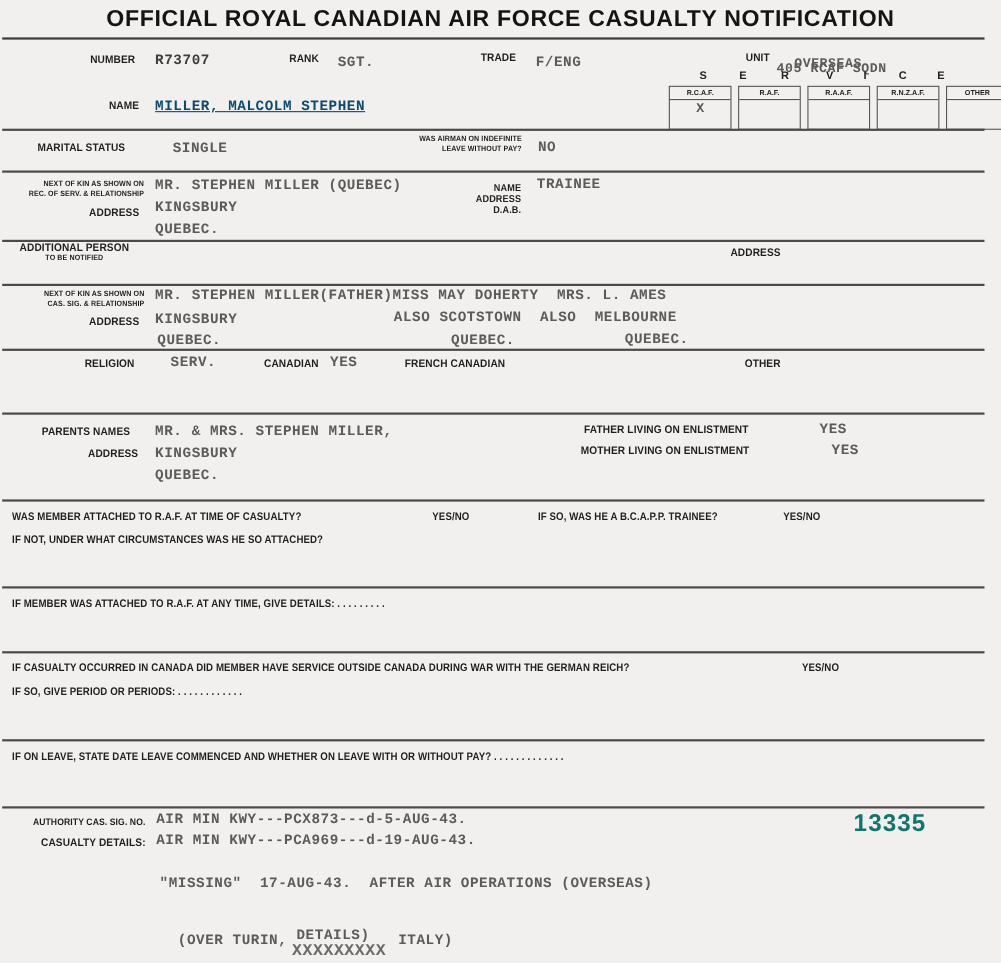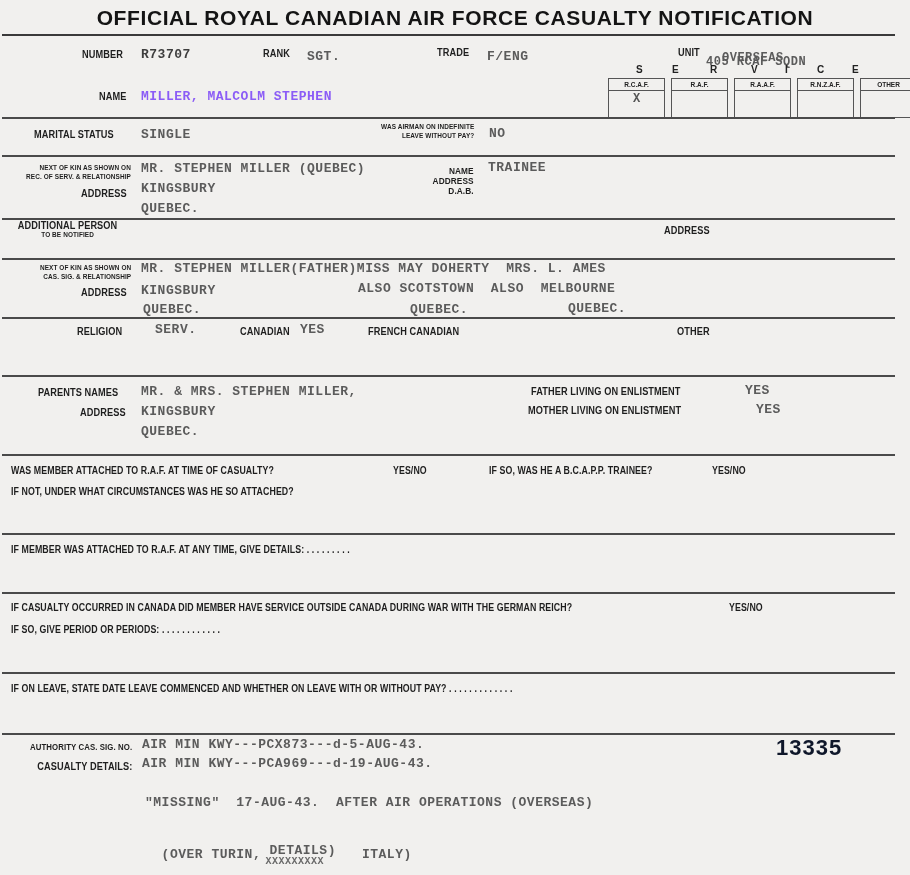--- a/index.html
+++ b/index.html
@@ -30,21 +30,21 @@
     font-size:13px; color:#5b5b5b; letter-spacing:0.5px;
   }
   .tw.dark { color:#3e3e3e; }
   .svc-letter { font-weight:bold; font-size:10px; color:#222; }
   .box-table { position:absolute; left:608px; top:78px; display:flex; gap:6px; }
   .svc-box { border:1px solid #555; width:55px; height:38px; background:transparent; position:relative; }
   .svc-box .hdr { border-bottom:1px solid #555; font-size:6.5px; font-weight:bold; text-align:center; height:11px; line-height:11px; color:#222; }
   .svc-box .val { text-align:center; font-family:"Liberation Mono", monospace; font-weight:bold; font-size:12px; color:#555; line-height:16px; }
   .stamp {
     font-family:"Liberation Sans", sans-serif; font-weight:bold;
-    font-size:22px; color:#0f172a; letter-spacing:1px;
+    font-size:22px; color:#0f766e; letter-spacing:1px;
   }
   .xed { position:relative; }
 </style>
 </head>
 <body>
 
 <div class="abs title">OFFICIAL ROYAL CANADIAN AIR FORCE CASUALTY NOTIFICATION</div>
 <div class="rule" style="top:34px;"></div>
 
 <div class="abs lbl" style="left:82px; top:49px;">NUMBER</div>
@@ -83,26 +83,26 @@
     <div class="hdr">R.N.Z.A.F.</div>
     <div class="val"></div>
   </div>
   <div class="svc-box">
     <div class="hdr">OTHER</div>
     <div class="val"></div>
   </div>
 </div>
 
 <div class="abs lbl" style="left:99px; top:91px;">NAME</div>
-<div class="abs tw" style="left:141px; top:89px; color:#8b5cf6;">MILLER, MALCOLM STEPHEN</div>
+<div class="abs tw" style="left:141px; top:89px; color:#0c4a6e;text-decoration:underline;">MILLER, MALCOLM STEPHEN</div>
 
 <div class="rule thin" style="top:117px;"></div>
 
 <div class="abs lbl" style="left:34px; top:129px;">MARITAL STATUS</div>
-<div class="abs tw" style="left:141px; top:127px;">SINGLE</div>
+<div class="abs tw" style="left:157px; top:127px;">SINGLE</div>
 <div class="abs lbl sm r" style="right:436px; top:122px;">
   <div>WAS AIRMAN ON INDEFINITE</div>
   <div>LEAVE WITHOUT PAY?</div>
 </div>
 <div class="abs tw" style="left:489px; top:126px;">NO</div>
 
 <div class="rule thin" style="top:155px;"></div>
 
 <div class="abs lbl sm r" style="right:779px; top:163px;">
   <div>NEXT OF KIN AS SHOWN ON</div>
@@ -188,14 +188,14 @@
 
 <div class="abs lbl r" style="right:778px; top:742px; font-size:8.5px;">AUTHORITY CAS. SIG. NO.</div>
 <div class="abs tw" style="left:142px; top:737px;">AIR MIN KWY---PCX873---d-5-AUG-43.</div>
 <div class="abs lbl r" style="right:778px; top:761px;">CASUALTY DETAILS:</div>
 <div class="abs tw" style="left:142px; top:756px;">AIR MIN KWY---PCA969---d-19-AUG-43.</div>
 
 <div class="abs stamp" style="left:776px; top:735px;">13335</div>
 
 <div class="abs tw" style="left:145px; top:795px; white-space:pre;">"MISSING"  17-AUG-43.  AFTER AIR OPERATIONS (OVERSEAS)</div>
 <div class="abs tw" style="left:145px; top:832px; white-space:pre;">
-  <span>(OVER TURIN, </span><span class="xed"><span style="position:relative; top:-4px;">DETAILS)</span><span style="position:absolute; left:-4px; top:9px; font-size:10px; color:#6a6a6a;">XXXXXXXXX</span></span><span style="margin-left:26px;">ITALY)</span>
+  <span>(OVER TURIN, </span><span class="xed"><span style="position:relative; top:-4px;">DETAILS)</span><span style="position:absolute; left:-4px; top:9px; font-size:15px; color:#6a6a6a;">XXXXXXXXX</span></span><span style="margin-left:26px;">ITALY)</span>
 </div>
 
 </body></html>

